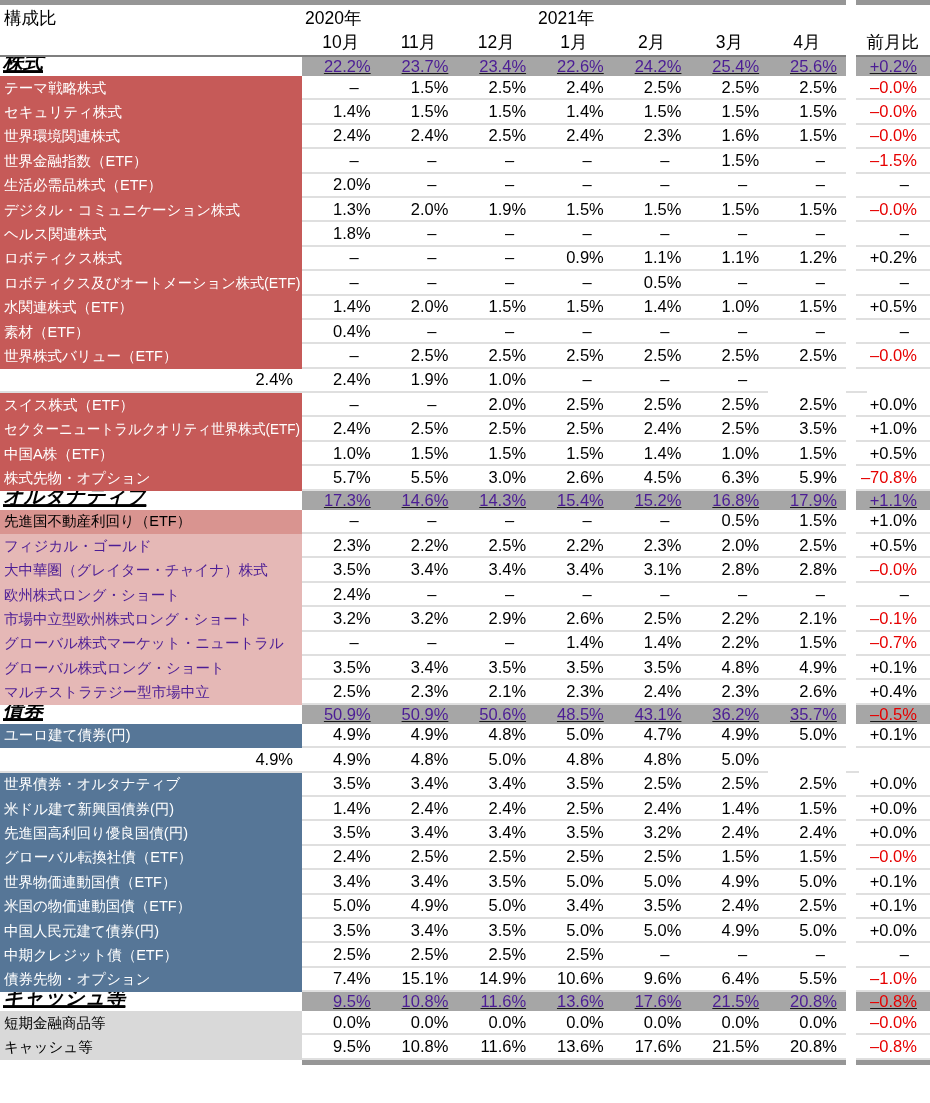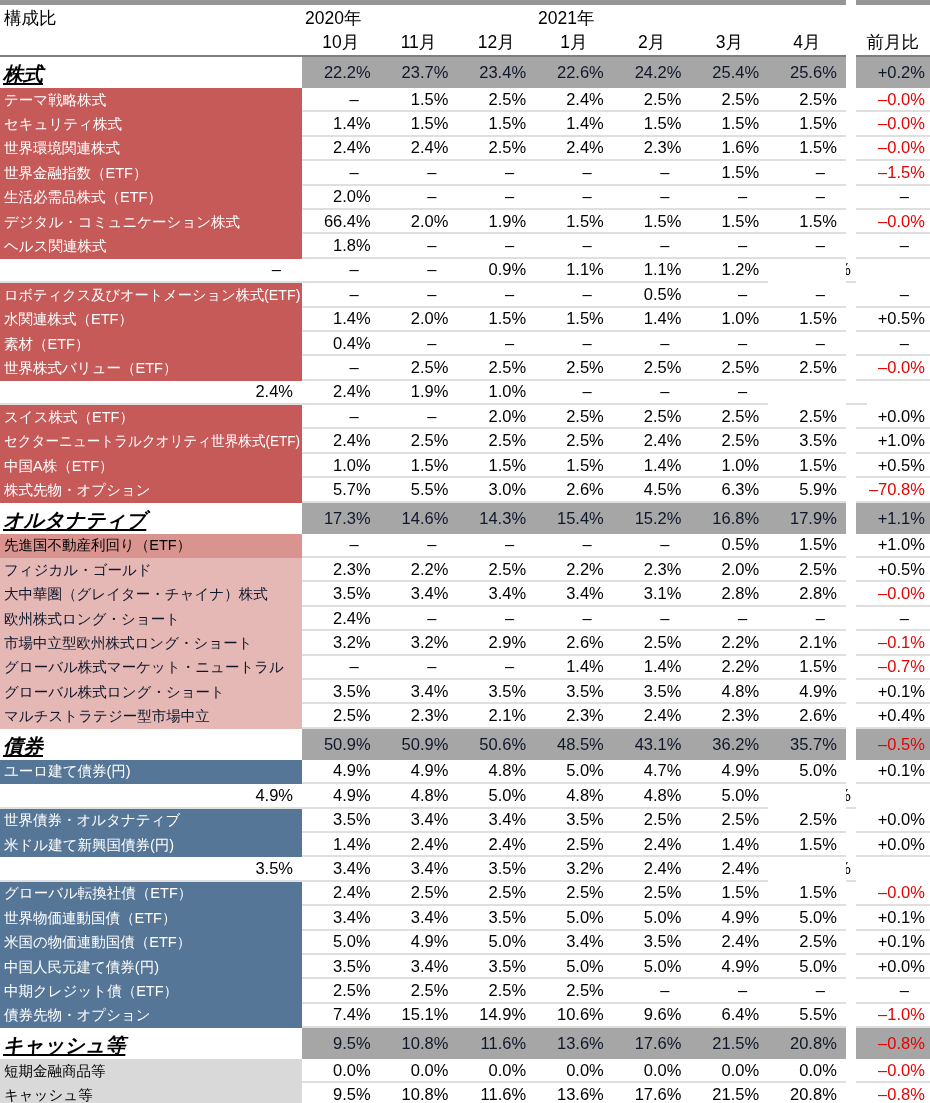--- a/index.html
+++ b/index.html
@@ -30,35 +30,35 @@
   .mom-hdr{justify-content:center;align-items:flex-end;padding-bottom:1px;}
   .hline{height:2px;}
   .hline .seg{background:#7f7f7f;}
   
   .drow{height:24.4px;}
   .label{font-size:14.5px;padding-left:4px;white-space:nowrap;}
   .label .lt{display:inline-block;white-space:nowrap;transform-origin:left center;}
   .val,.mom{justify-content:flex-end;font-size:16.5px;color:#000;background:#fff;
             padding-right:9px;border-bottom:2px solid #dfdfdf;font-stretch:condensed;}
   .val.dash,.mom.dash{padding-right:21px;}
-  .mom{padding-right:5px;}
+  .mom{padding-right:13px;}
   .neg{color:var(--negative);}
   .gapc{background:#fff;}
   
   .tone-stock{background:var(--stock-bg);color:#fff;}
   .tone-alt-dark{background:var(--alt-dark-bg);color:#000;}
-  .tone-alt{background:var(--alt-bg);color:#0f172a;}
+  .tone-alt{background:var(--alt-bg);color:#4c1d95;}
   .tone-bond{background:var(--bond-bg);color:#fff;}
   .tone-cash{background:var(--cash-bg);color:#000;}
   
-  .srow{height:31px;}
+  .srow{height:19px;text-decoration:underline;}
   .srow .slabel{background:#fff;color:#000;font-size:20px;font-weight:bold;font-style:italic;
                 text-decoration:underline;text-underline-offset:2px;padding-left:3px;
                 white-space:nowrap;align-items:flex-end;}
-  .srow .val,.srow .mom{background:var(--band-bg);color:#0f172a;border-bottom:none;}
+  .srow .val,.srow .mom{background:var(--band-bg);color:#4c1d95;border-bottom:none;}
   .srow .mom.neg{color:var(--negative);}
   .first-line .seg{background:#7f7f7f;}
 </style>
 </head>
 <body>
 
 <div class="row bar-row">
   <div class="bar span-main"></div>
   <div class="gapc"></div>
   <div class="bar col-mom"></div>
@@ -176,21 +176,21 @@
       <div class="cell val dash">–</div>
       <div class="cell val dash">–</div>
       <div class="cell val dash">–</div>
       <div class="gapc"></div>
       <div class="cell mom dash">–</div>
     </div>
     <div class="row drow">
       <div class="cell label tone-stock">
         <span class="lt">デジタル・コミュニケーション株式</span>
       </div>
-      <div class="cell val">66.4%</div>
+      <div class="cell val">1.3%</div>
       <div class="cell val">2.0%</div>
       <div class="cell val">1.9%</div>
       <div class="cell val">1.5%</div>
       <div class="cell val">1.5%</div>
       <div class="cell val">1.5%</div>
       <div class="cell val">1.5%</div>
       <div class="gapc"></div>
       <div class="cell mom neg">–0.0%</div>
     </div>
     <div class="row drow">
@@ -201,20 +201,23 @@
       <div class="cell val dash">–</div>
       <div class="cell val dash">–</div>
       <div class="cell val dash">–</div>
       <div class="cell val dash">–</div>
       <div class="cell val dash">–</div>
       <div class="cell val dash">–</div>
       <div class="gapc"></div>
       <div class="cell mom dash">–</div>
     </div>
     <div class="row drow">
+      <div class="cell label tone-stock">
+        <span class="lt">ロボティクス株式</span>
+      </div>
       <div class="cell val dash">–</div>
       <div class="cell val dash">–</div>
       <div class="cell val dash">–</div>
       <div class="cell val">0.9%</div>
       <div class="cell val">1.1%</div>
       <div class="cell val">1.1%</div>
       <div class="cell val">1.2%</div>
       <div class="gapc"></div>
       <div class="cell mom">+0.2%</div>
     </div>
@@ -524,20 +527,23 @@
       <div class="cell val">2.4%</div>
       <div class="cell val">2.4%</div>
       <div class="cell val">2.5%</div>
       <div class="cell val">2.4%</div>
       <div class="cell val">1.4%</div>
       <div class="cell val">1.5%</div>
       <div class="gapc"></div>
       <div class="cell mom">+0.0%</div>
     </div>
     <div class="row drow">
+      <div class="cell label tone-bond">
+        <span class="lt">先進国高利回り優良国債(円)</span>
+      </div>
       <div class="cell val">3.5%</div>
       <div class="cell val">3.4%</div>
       <div class="cell val">3.4%</div>
       <div class="cell val">3.5%</div>
       <div class="cell val">3.2%</div>
       <div class="cell val">2.4%</div>
       <div class="cell val">2.4%</div>
       <div class="gapc"></div>
       <div class="cell mom">+0.0%</div>
     </div>

